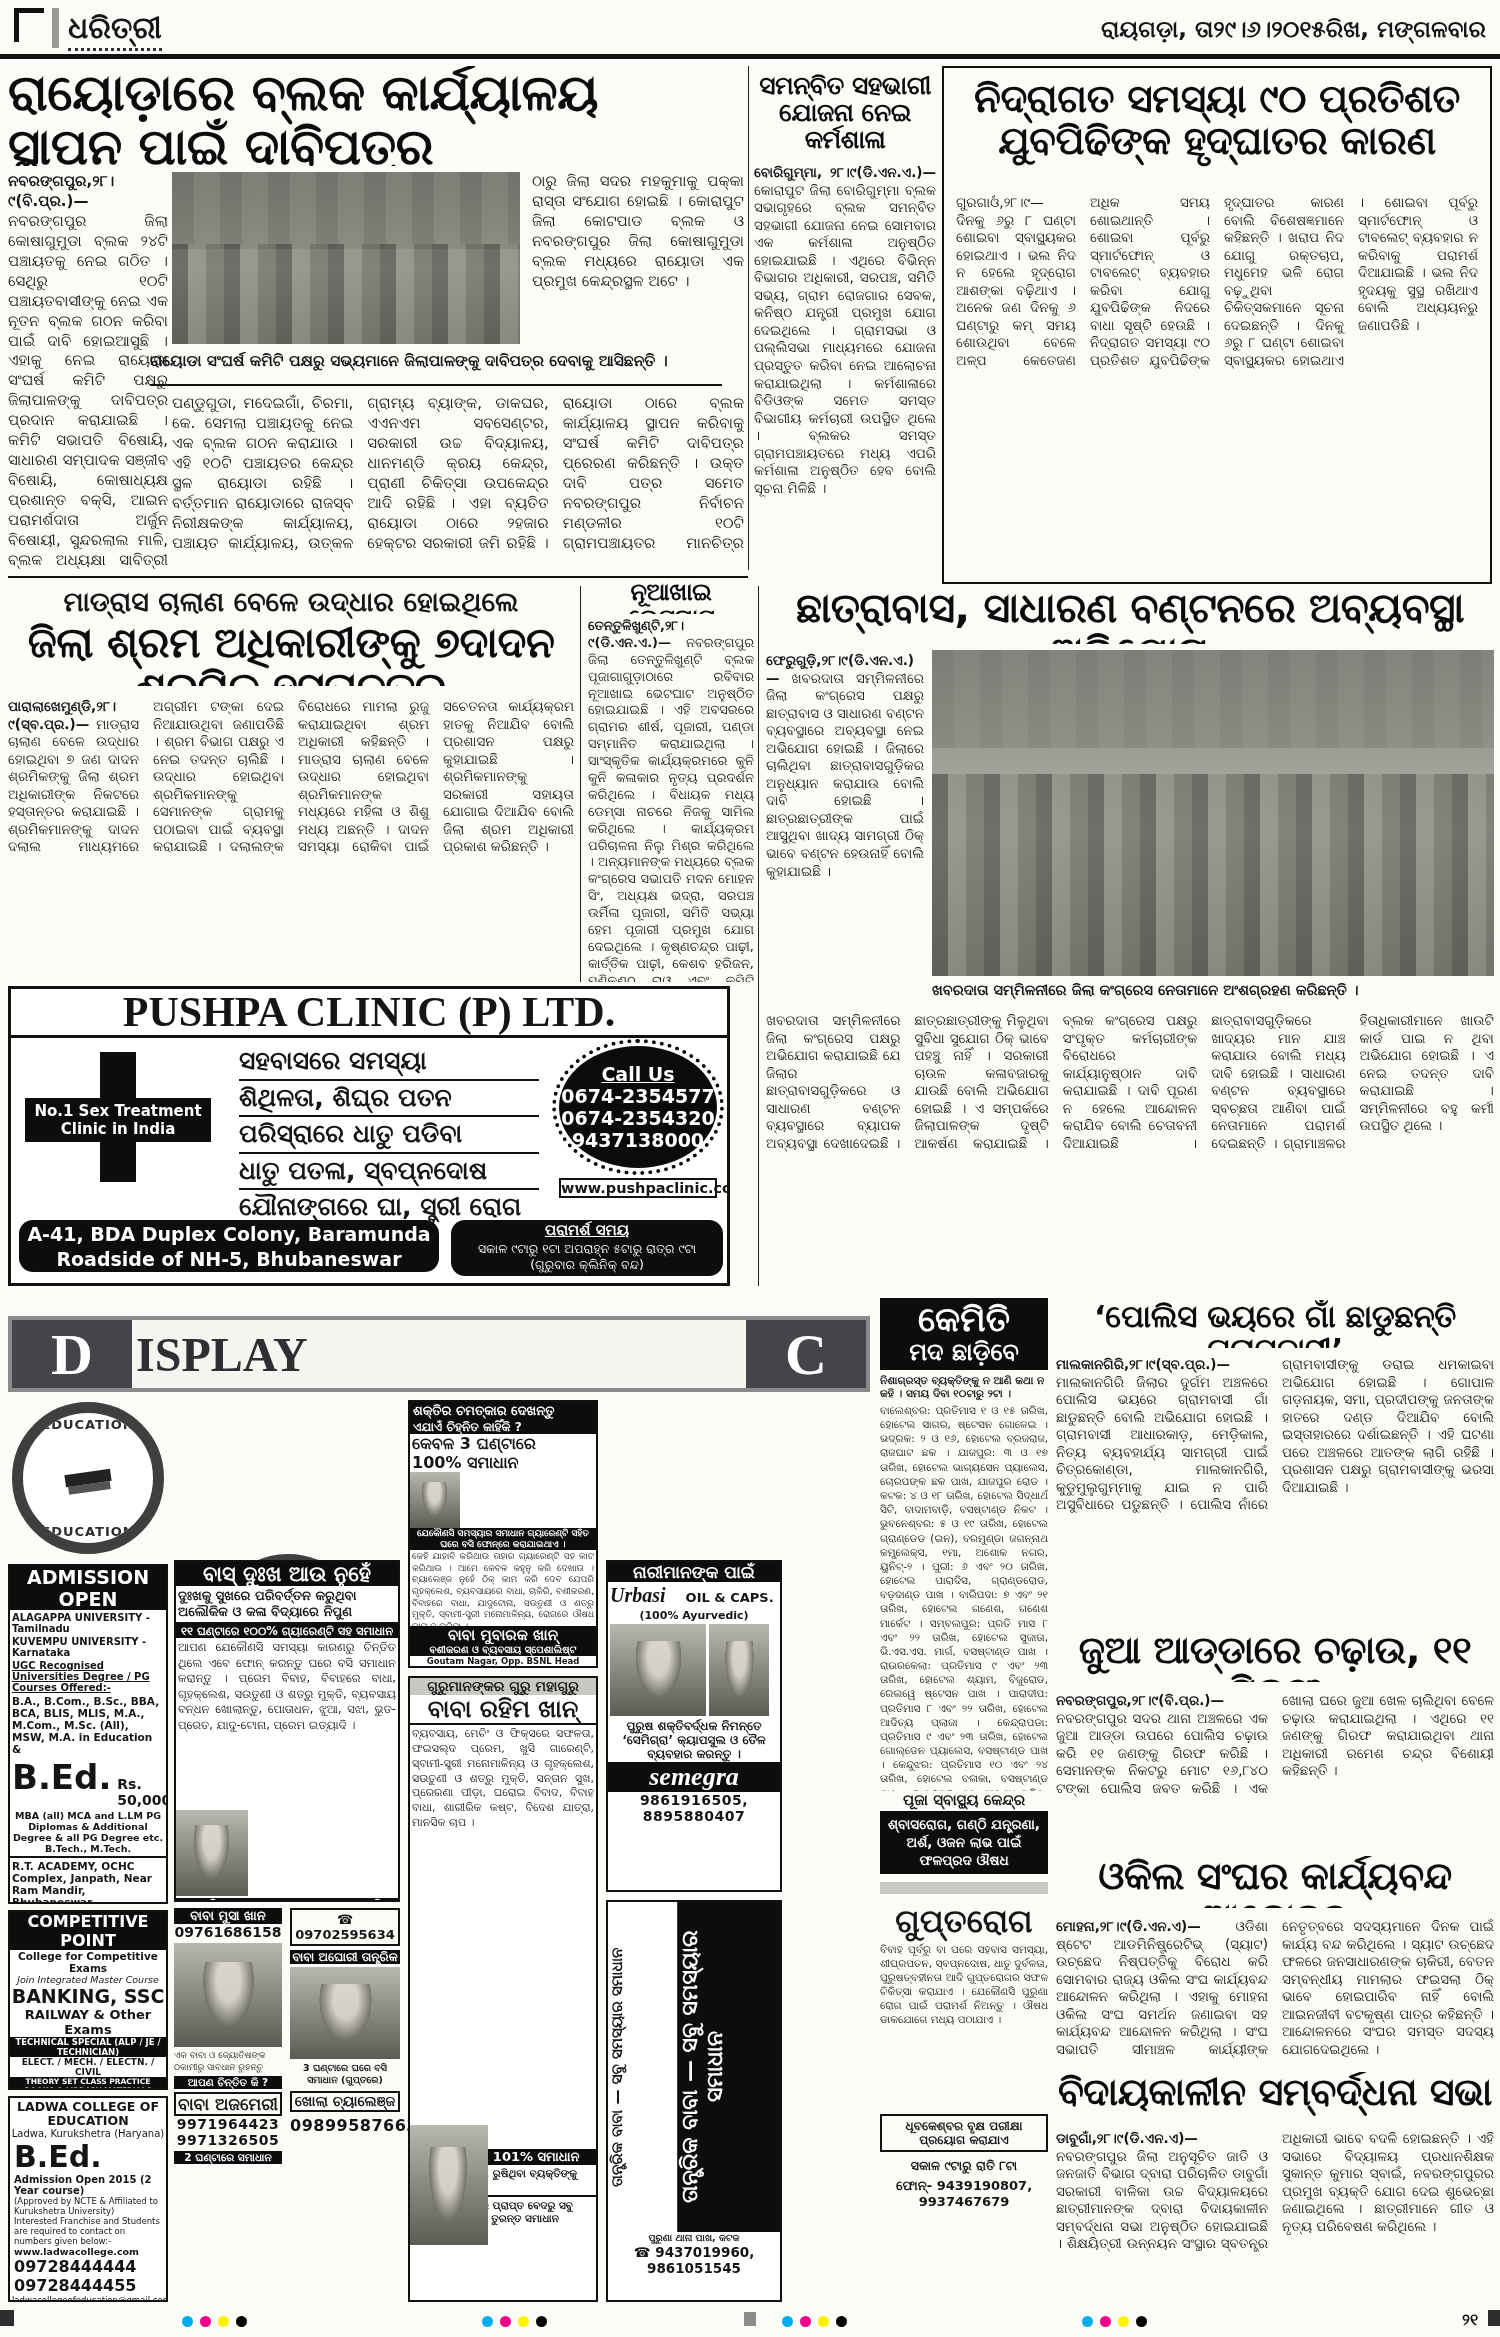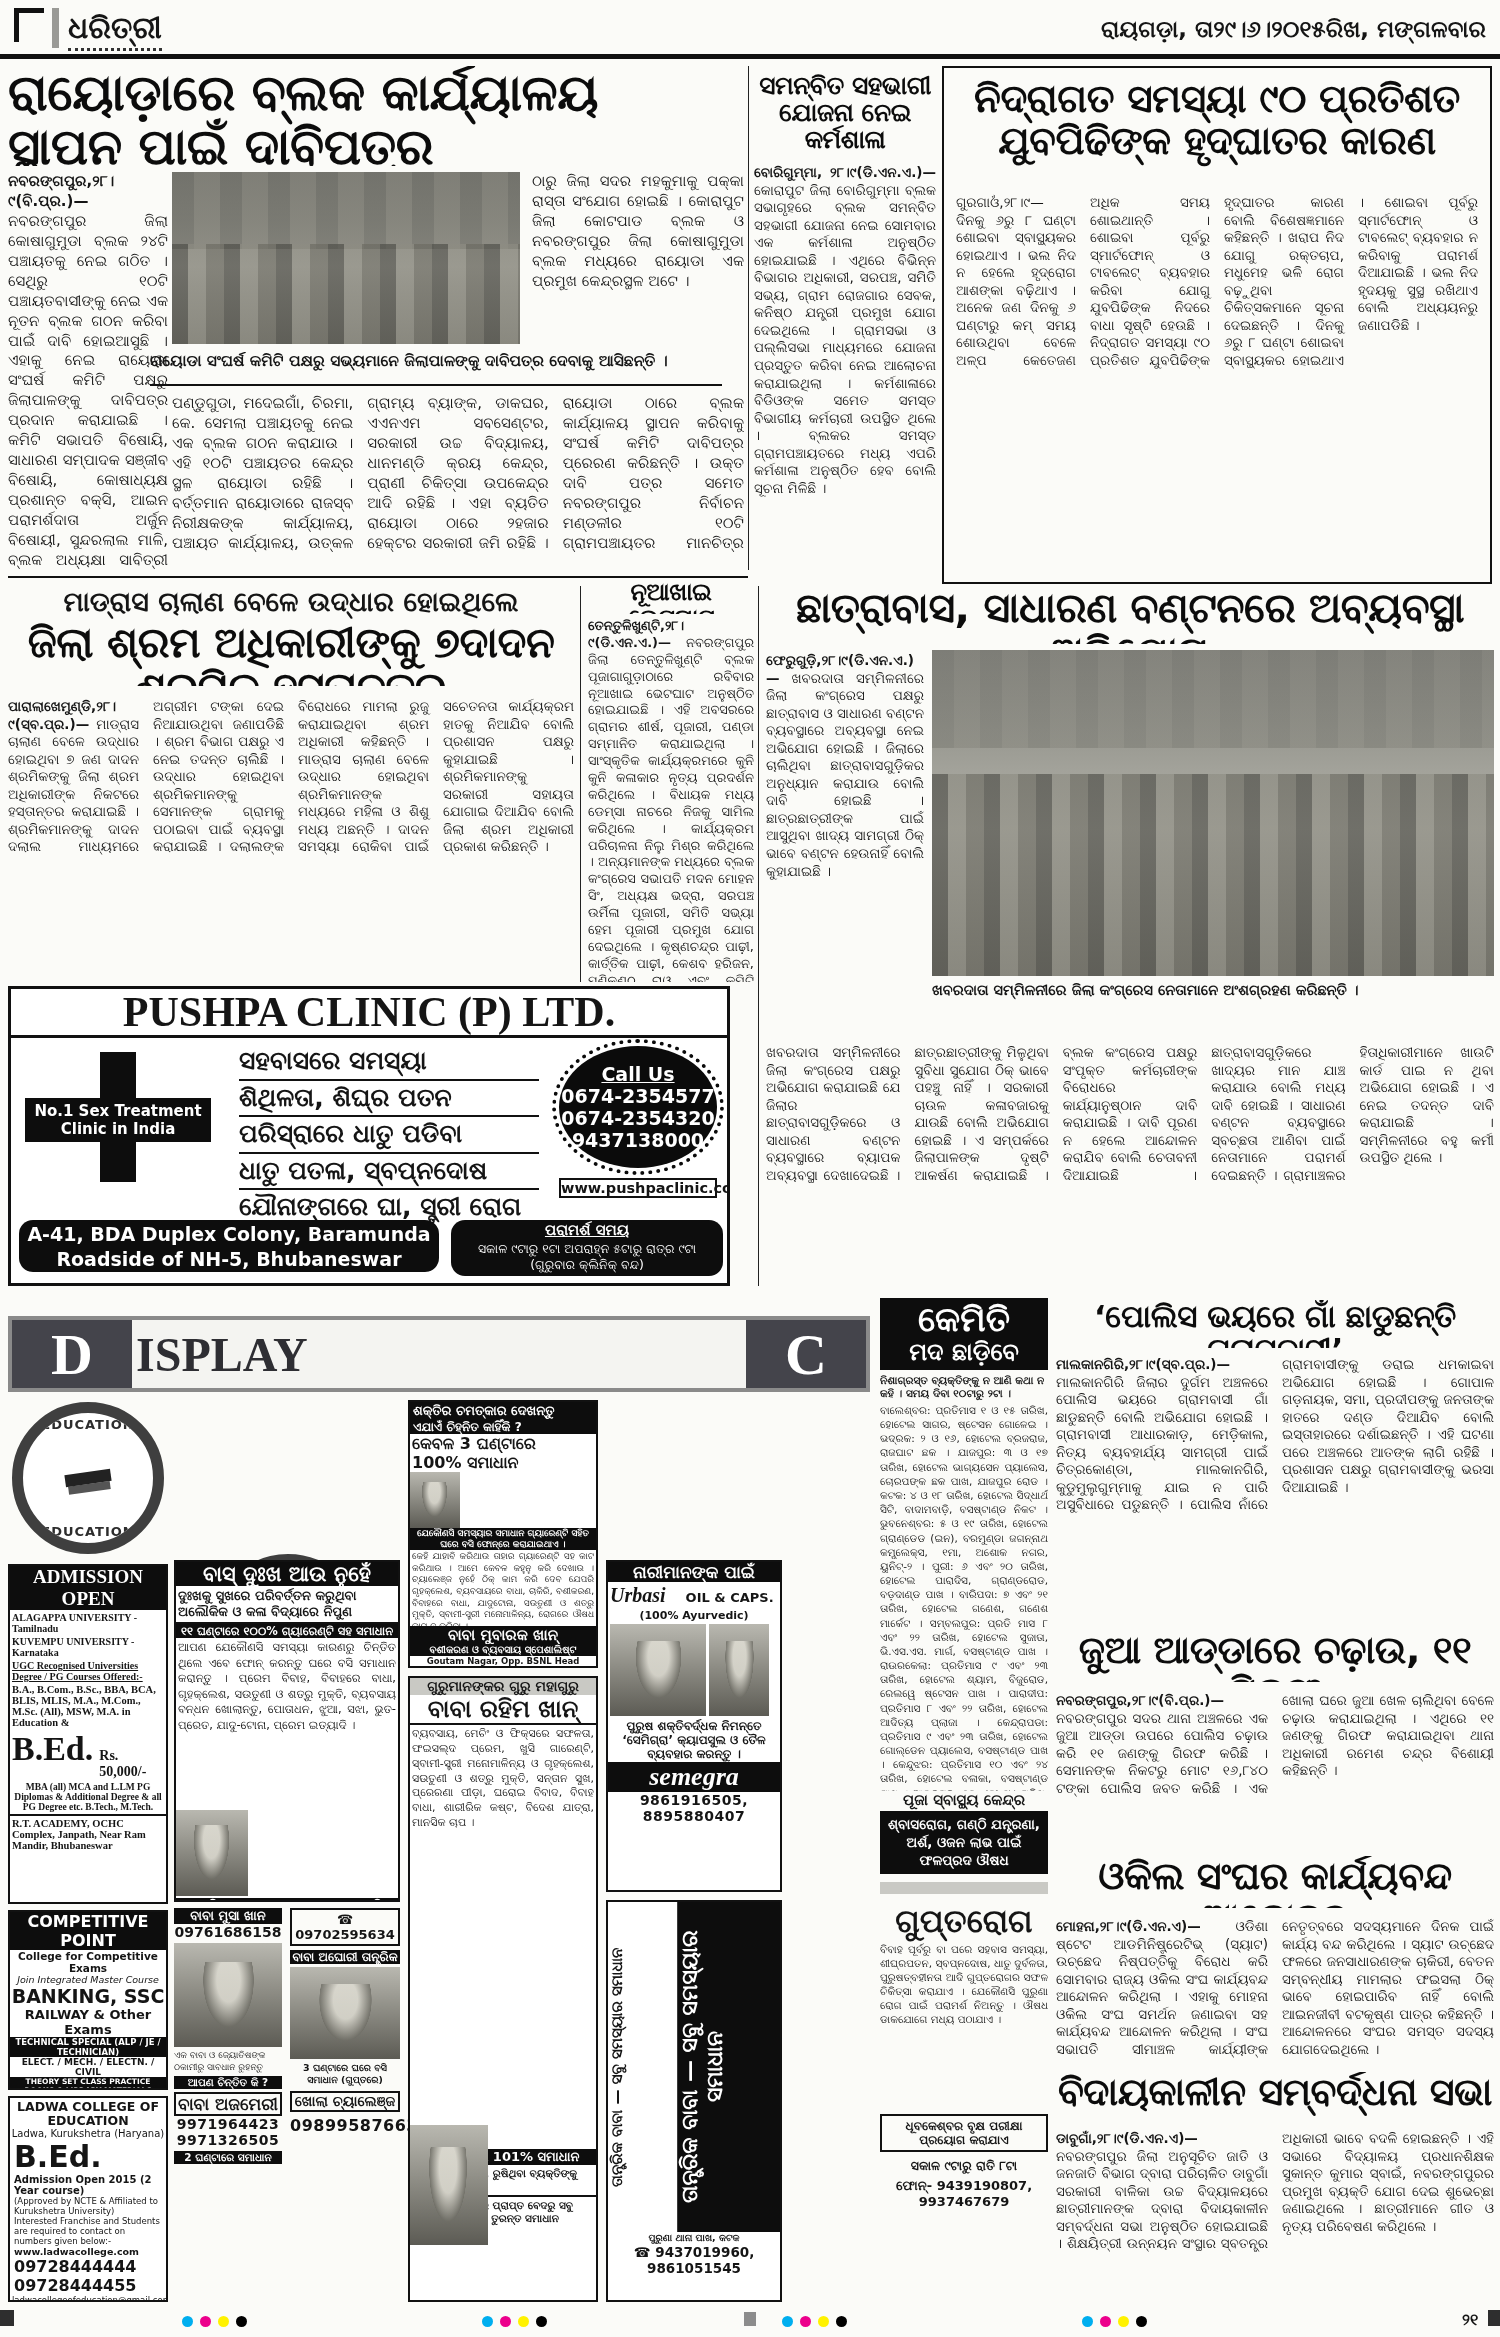--- a/index.html
+++ b/index.html
@@ -9,21 +9,21 @@
   .serif{font-family:"Liberation Serif", serif;}
   .b{font-weight:bold;}
   .ctr{text-align:center;}
   .jst{text-align:justify;}
   .txt{font-size:15px;line-height:1.33;overflow:hidden;}
   .txt-sm{font-size:13.5px;line-height:1.3;overflow:hidden;}
   .txt-xs{font-size:10.5px;line-height:1.35;overflow:hidden;}
   .cols2{column-count:2;column-gap:14px;}
   .cols3{column-count:3;column-gap:14px;}
   .cols4{column-count:4;column-gap:14px;}
-  .cols5{column-count:5;column-gap:14px;margin-top:32px;}
+  .cols5{column-count:5;column-gap:14px;}
   .rule-h{background:#111;}
   .rule-v{background:#222;width:1px;}
   .headline{font-weight:bold;color:#0c0c0c;letter-spacing:-0.5px;line-height:1.08;overflow:hidden;}
   .dl{font-weight:bold;}
   .photo{background:linear-gradient(180deg,#8a8a84 0%,#9c9c94 30%,#b3b2aa 55%,#83827a 100%);overflow:hidden;}
   .photo .treeband{position:absolute;top:0;left:0;right:0;height:45%;
       background:repeating-linear-gradient(90deg,#5f5f58 0 22px,#76756c 22px 48px);opacity:.55;}
   .photo .crowd{position:absolute;bottom:0;left:0;right:0;height:58%;
       background:repeating-linear-gradient(90deg,#4c4c46 0 16px,#8d8c82 16px 34px,#6b6a61 34px 52px);opacity:.65;}
   .caption{font-weight:bold;font-size:15.5px;overflow:hidden;}
@@ -168,21 +168,21 @@
   </div>
 
   <div class="abs circle-logo" style="left:12px;top:1402px;width:152px;height:152px;">
     <div class="arc">EDUCATION</div>
     <div class="mid">
       <div style="width:46px;height:12px;background:#222;transform:rotate(-8deg);box-shadow:0 10px 0 -2px #555;"></div>
     </div>
     <div class="arc">EDUCATION</div>
   </div>
 
-  <div class="abs adbox" style="left:8px;top:1564px;width:160px;height:340px;font-family:Liberation Serif, serif;">
+  <div class="abs adbox" style="left:8px;top:1564px;width:160px;height:340px;">
     <div class="blackbar b ctr" style="font-size:19px;">ADMISSION OPEN</div>
     <div class="b" style="font-size:10px;padding:2px;">ALAGAPPA UNIVERSITY - Tamilnadu</div>
     <div class="b" style="font-size:10px;padding:0 2px;">KUVEMPU UNIVERSITY - Karnataka</div>
     <div class="b" style="font-size:10px;padding:2px;text-decoration:underline;">UGC Recognised Universities Degree / PG Courses Offered:-</div>
     <div class="b" style="font-size:10.5px;padding:0 2px;">B.A., B.Com., B.Sc., BBA, BCA, BLIS, MLIS, M.A., M.Com., M.Sc. (All), MSW, M.A. in Education &amp;</div>
     <div style="display:flex;align-items:baseline;gap:6px;padding:2px;">
       <span class="b" style="font-size:34px;">B.Ed.</span>
       <span class="b" style="font-size:14px;">Rs. 50,000/-</span>
     </div>
     <div style="font-size:9.5px;padding:0 2px;" class="b ctr">MBA (all) MCA and L.LM PG Diplomas &amp; Additional Degree &amp; all PG Degree etc. B.Tech., M.Tech.</div>

